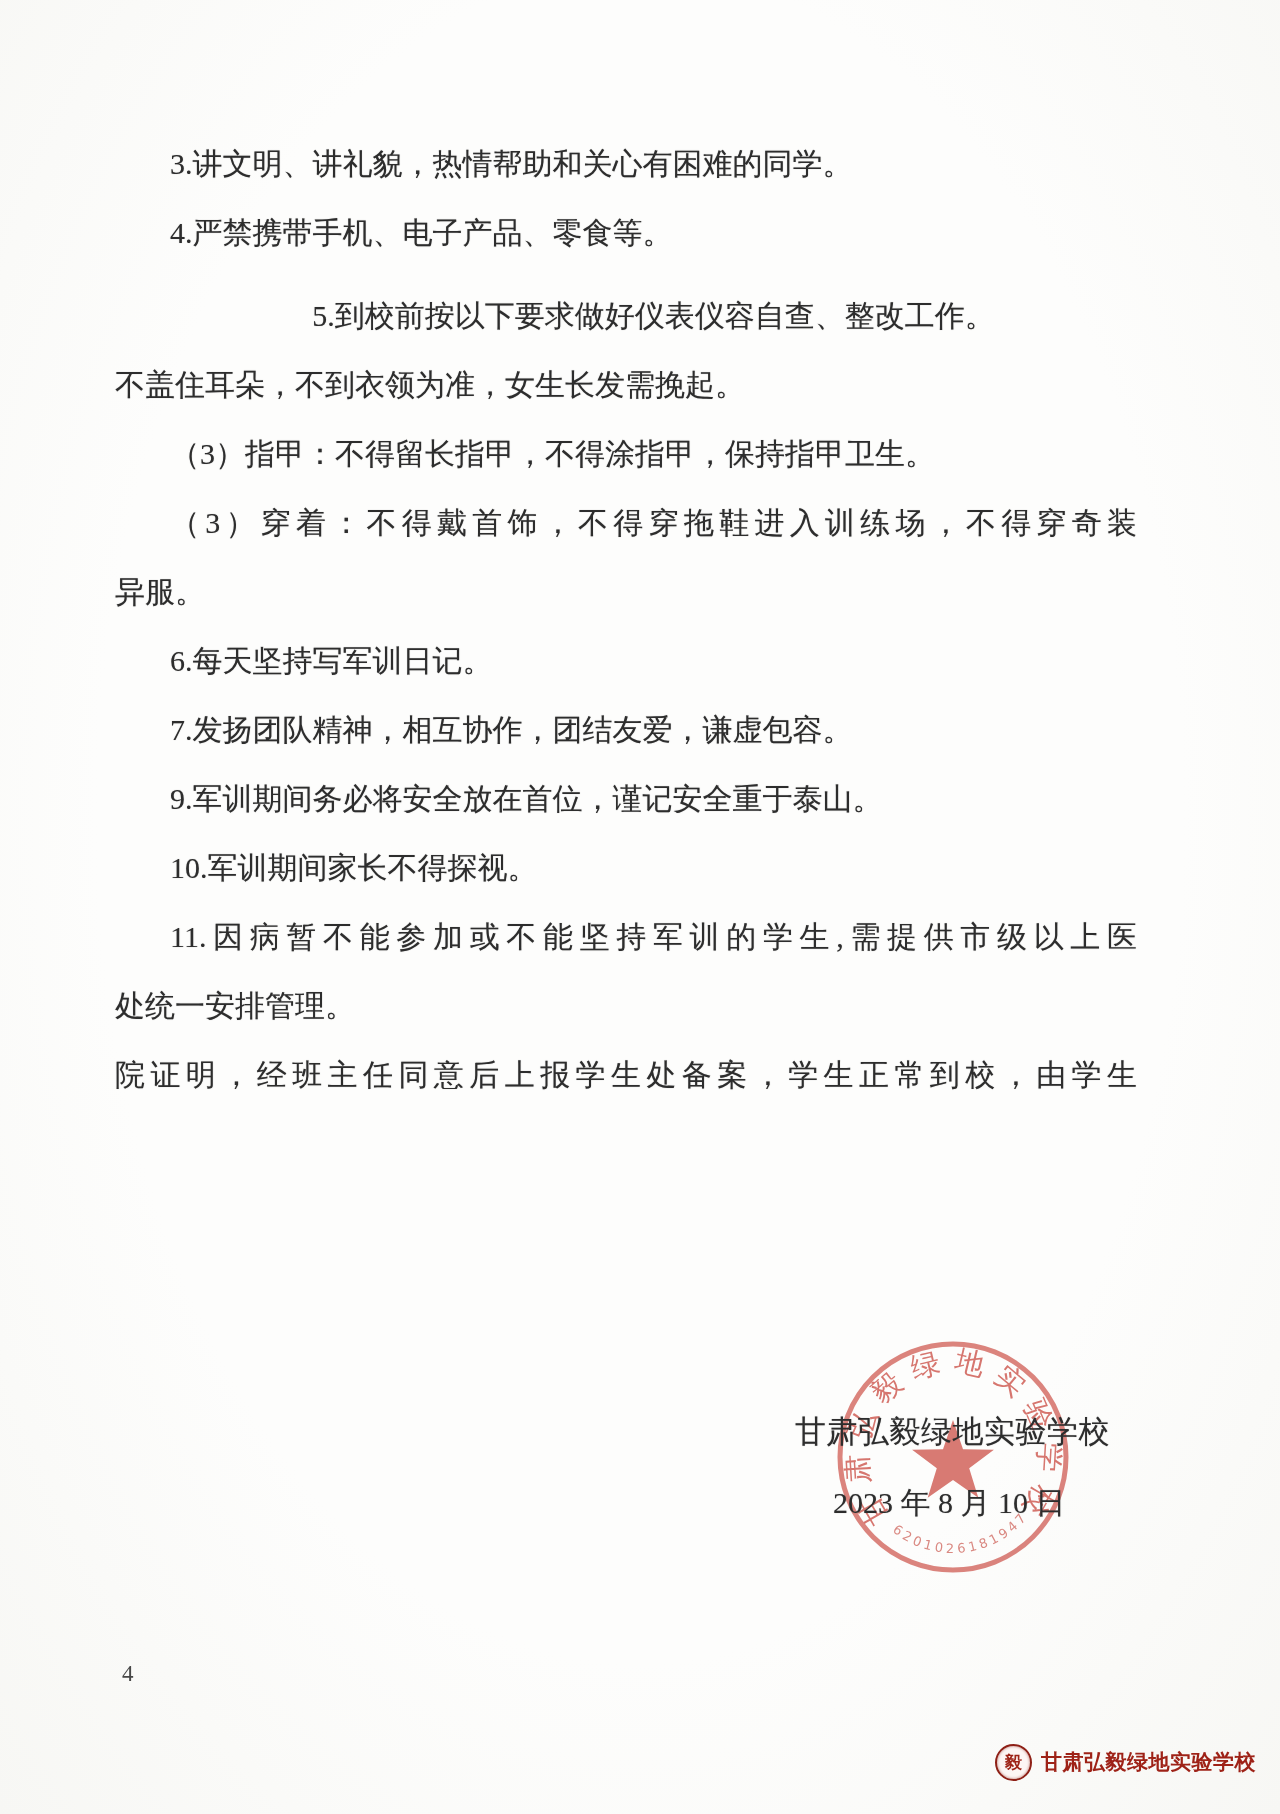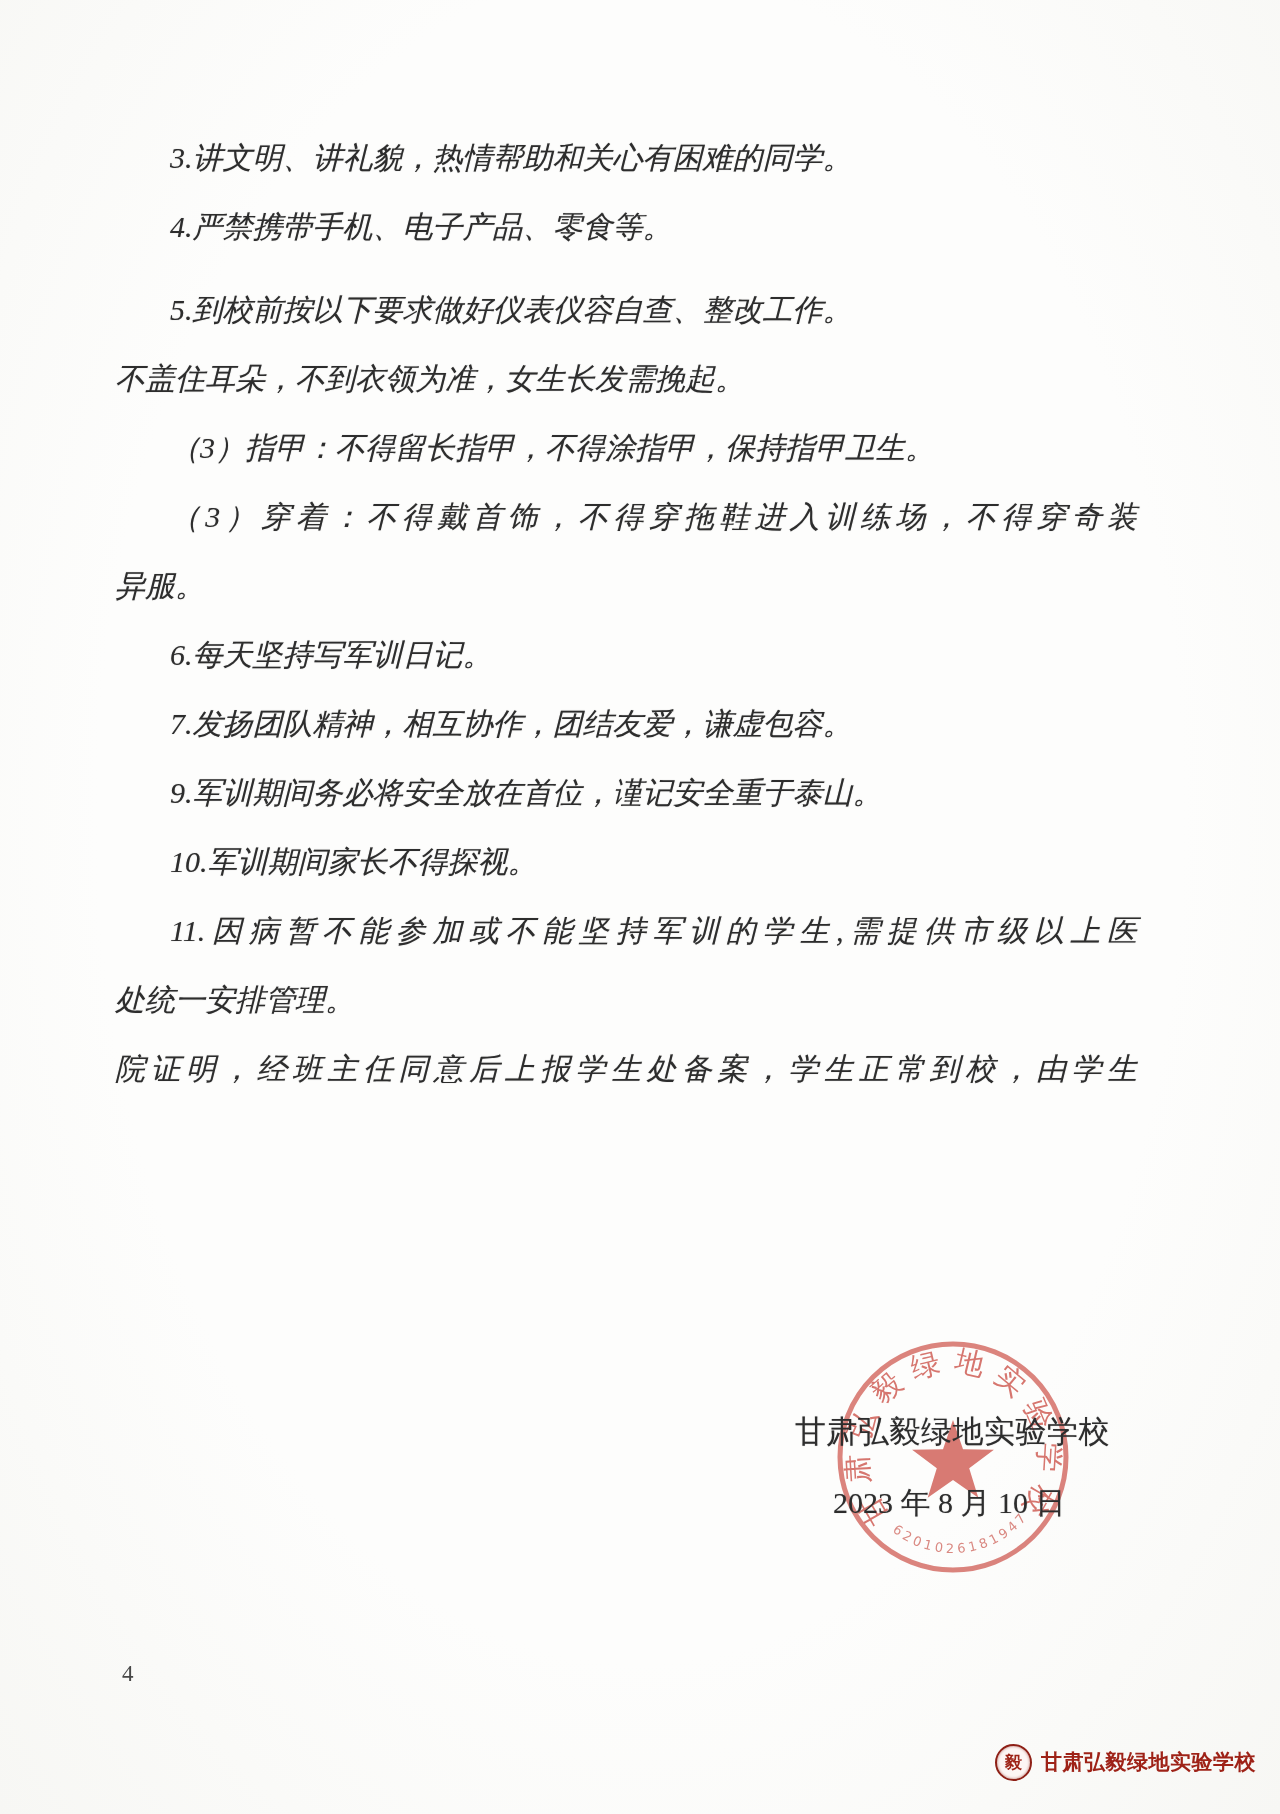--- a/index.html
+++ b/index.html
@@ -7,30 +7,29 @@
     width:1280px;height:1814px;position:relative;overflow:hidden;
     background:#fbfbf9;
     font-family:"Liberation Serif","DejaVu Serif",serif;
   }
   .page{
     position:absolute;inset:0;
     background:radial-gradient(ellipse at 50% 45%, #fdfdfc 60%, #f7f7f4 100%);
   }
   
   .doc-body{
-    position:absolute;left:115px;top:123px;width:1022px;
+    position:absolute;left:115px;top:129px;width:1022px;
     color:#2d2d2d;
     font-size:30px;line-height:69px;
     text-shadow:0 0 1px rgba(70,70,70,.45);
-    font-style:italic;
   }
   .line{height:69px;white-space:nowrap;}
   .line.indent{padding-left:55px;}
   .line.fill{white-space:normal;text-align:justify;text-align-last:justify;}
-  .line:nth-child(3){margin-top:14px;} 
+  .line:nth-child(3){margin-top:14px;text-align:center;} 
 
   
   .sig-school{
     position:absolute;left:795px;top:1411px;
     font-size:31px;letter-spacing:.5px;color:#2d2d2d;
     text-shadow:0 0 1px rgba(70,70,70,.45);white-space:nowrap;
   }
   .sig-date{
     position:absolute;left:833px;top:1483px;
     font-size:30px;color:#2d2d2d;

